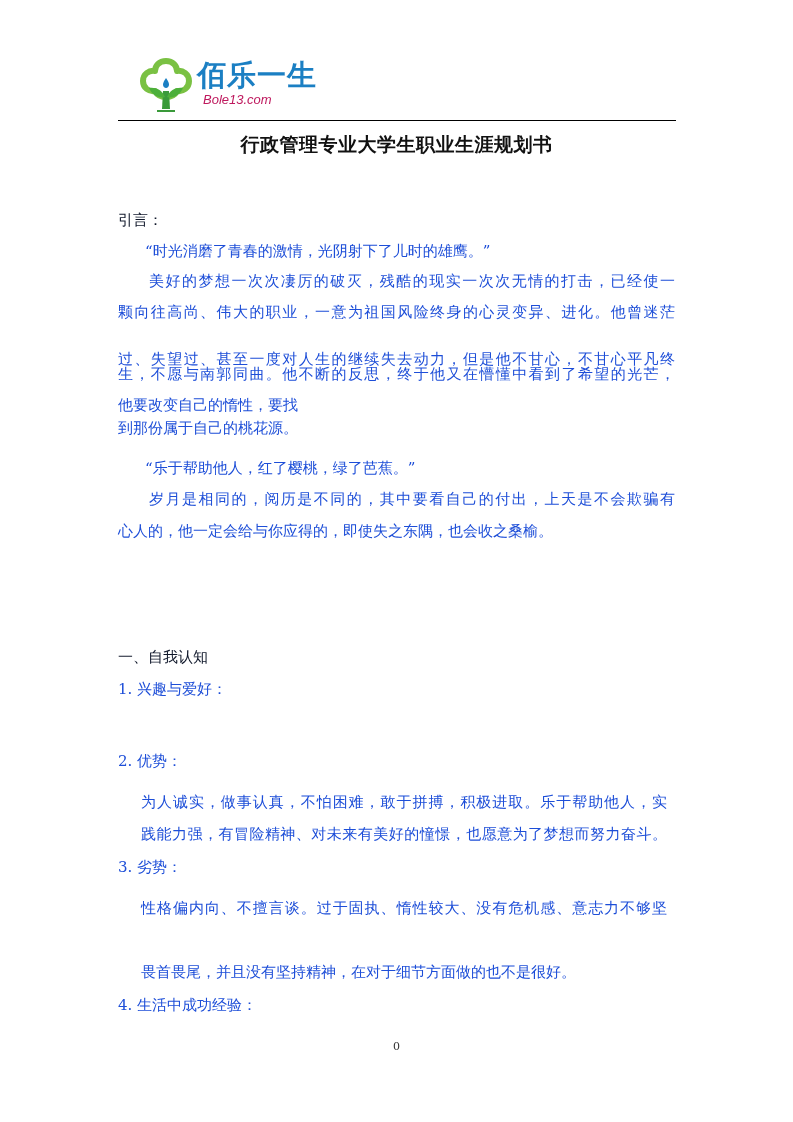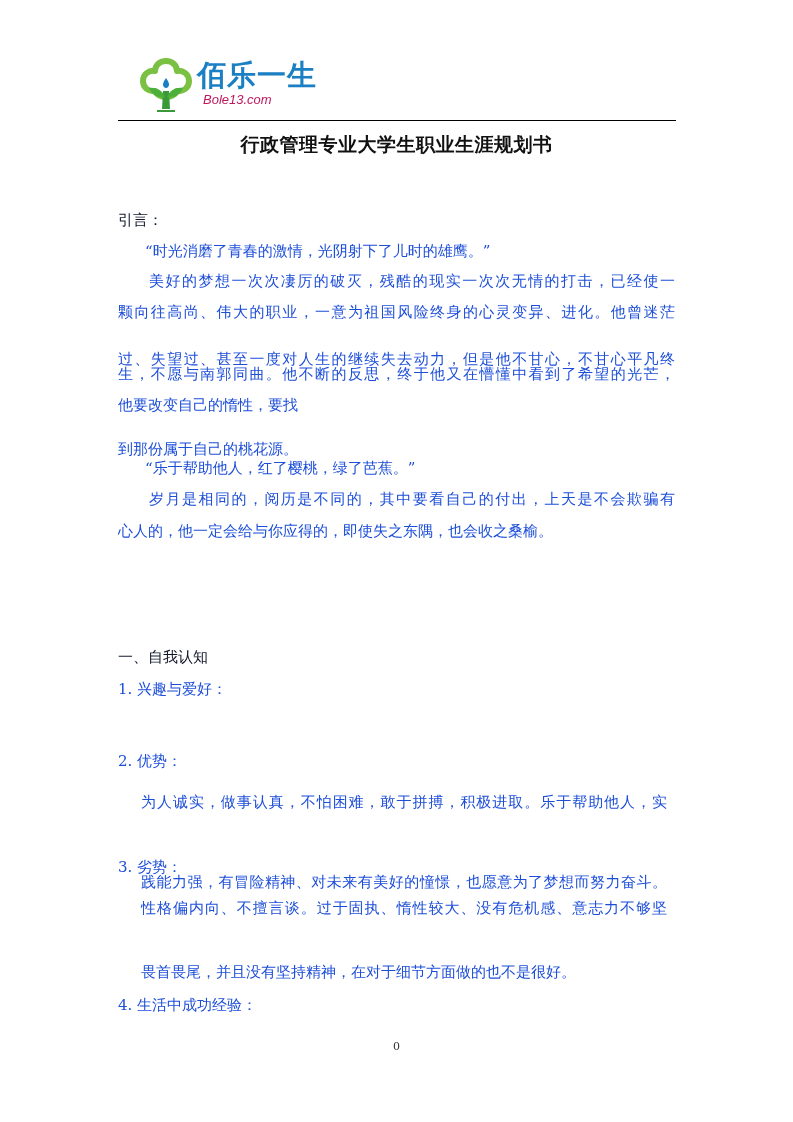--- a/index.html
+++ b/index.html
@@ -136,33 +136,33 @@
 
   <div class="doc-title">行政管理专业大学生职业生涯规划书</div>
 
   <div class="line bold-sans" style="top:209px;">引言：</div>
   <div class="line" style="top:240px; left:145px;">“时光消磨了青春的激情，光阴射下了儿时的雄鹰。”</div>
   <div class="line justify" style="top:270px; left:149px; width:526px;">美好的梦想一次次凄厉的破灭，残酷的现实一次次无情的打击，已经使一</div>
   <div class="line justify" style="top:301px;">颗向往高尚、伟大的职业，一意为祖国风险终身的心灵变异、进化。他曾迷茫</div>
   <div class="line justify" style="top:332px;margin-top:16px;">过、失望过、甚至一度对人生的继续失去动力，但是他不甘心，不甘心平凡终</div>
   <div class="line justify" style="top:363px;">生，不愿与南郭同曲。他不断的反思，终于他又在懵懂中看到了希望的光芒，</div>
   <div class="line" style="top:394px;">他要改变自己的惰性，要找</div>
-  <div class="line" style="top:438px;text-align:right;">到那份属于自己的桃花源。</div>
+  <div class="line" style="top:417px;text-align:right;">到那份属于自己的桃花源。</div>
   <div class="line" style="top:457px; left:145px;">“乐于帮助他人，红了樱桃，绿了芭蕉。”</div>
   <div class="line justify" style="top:488px; left:149px; width:526px;">岁月是相同的，阅历是不同的，其中要看自己的付出，上天是不会欺骗有</div>
   <div class="line" style="top:520px;">心人的，他一定会给与你应得的，即使失之东隅，也会收之桑榆。</div>
 
 
   <div class="line bold-sans" style="top:646px;">一、自我认知</div>
 
   <div class="line" style="top:678px;">1.  兴趣与爱好：</div>
 
   <div class="line" style="top:750px;">2.  优势：</div>
   <div class="line justify" style="top:791px; left:141px; width:526px;">为人诚实，做事认真，不怕困难，敢于拼搏，积极进取。乐于帮助他人，实</div>
-  <div class="line justify" style="top:823px; left:141px; width:526px;margin-top:48px;">践能力强，有冒险精神、对未来有美好的憧憬，也愿意为了梦想而努力奋斗。</div>
+  <div class="line justify" style="top:823px; left:141px; width:526px;">践能力强，有冒险精神、对未来有美好的憧憬，也愿意为了梦想而努力奋斗。</div>
 
   <div class="line" style="top:856px;">3.  劣势：</div>
   <div class="line justify" style="top:897px; left:141px; width:526px;">性格偏内向、不擅言谈。过于固执、惰性较大、没有危机感、意志力不够坚</div>
   <div class="line" style="top:961px; left:141px;">畏首畏尾，并且没有坚持精神，在对于细节方面做的也不是很好。</div>
 
   <div class="line" style="top:994px;">4.  生活中成功经验：</div>
 
   <div class="page-number">0</div>
 </div>
 

